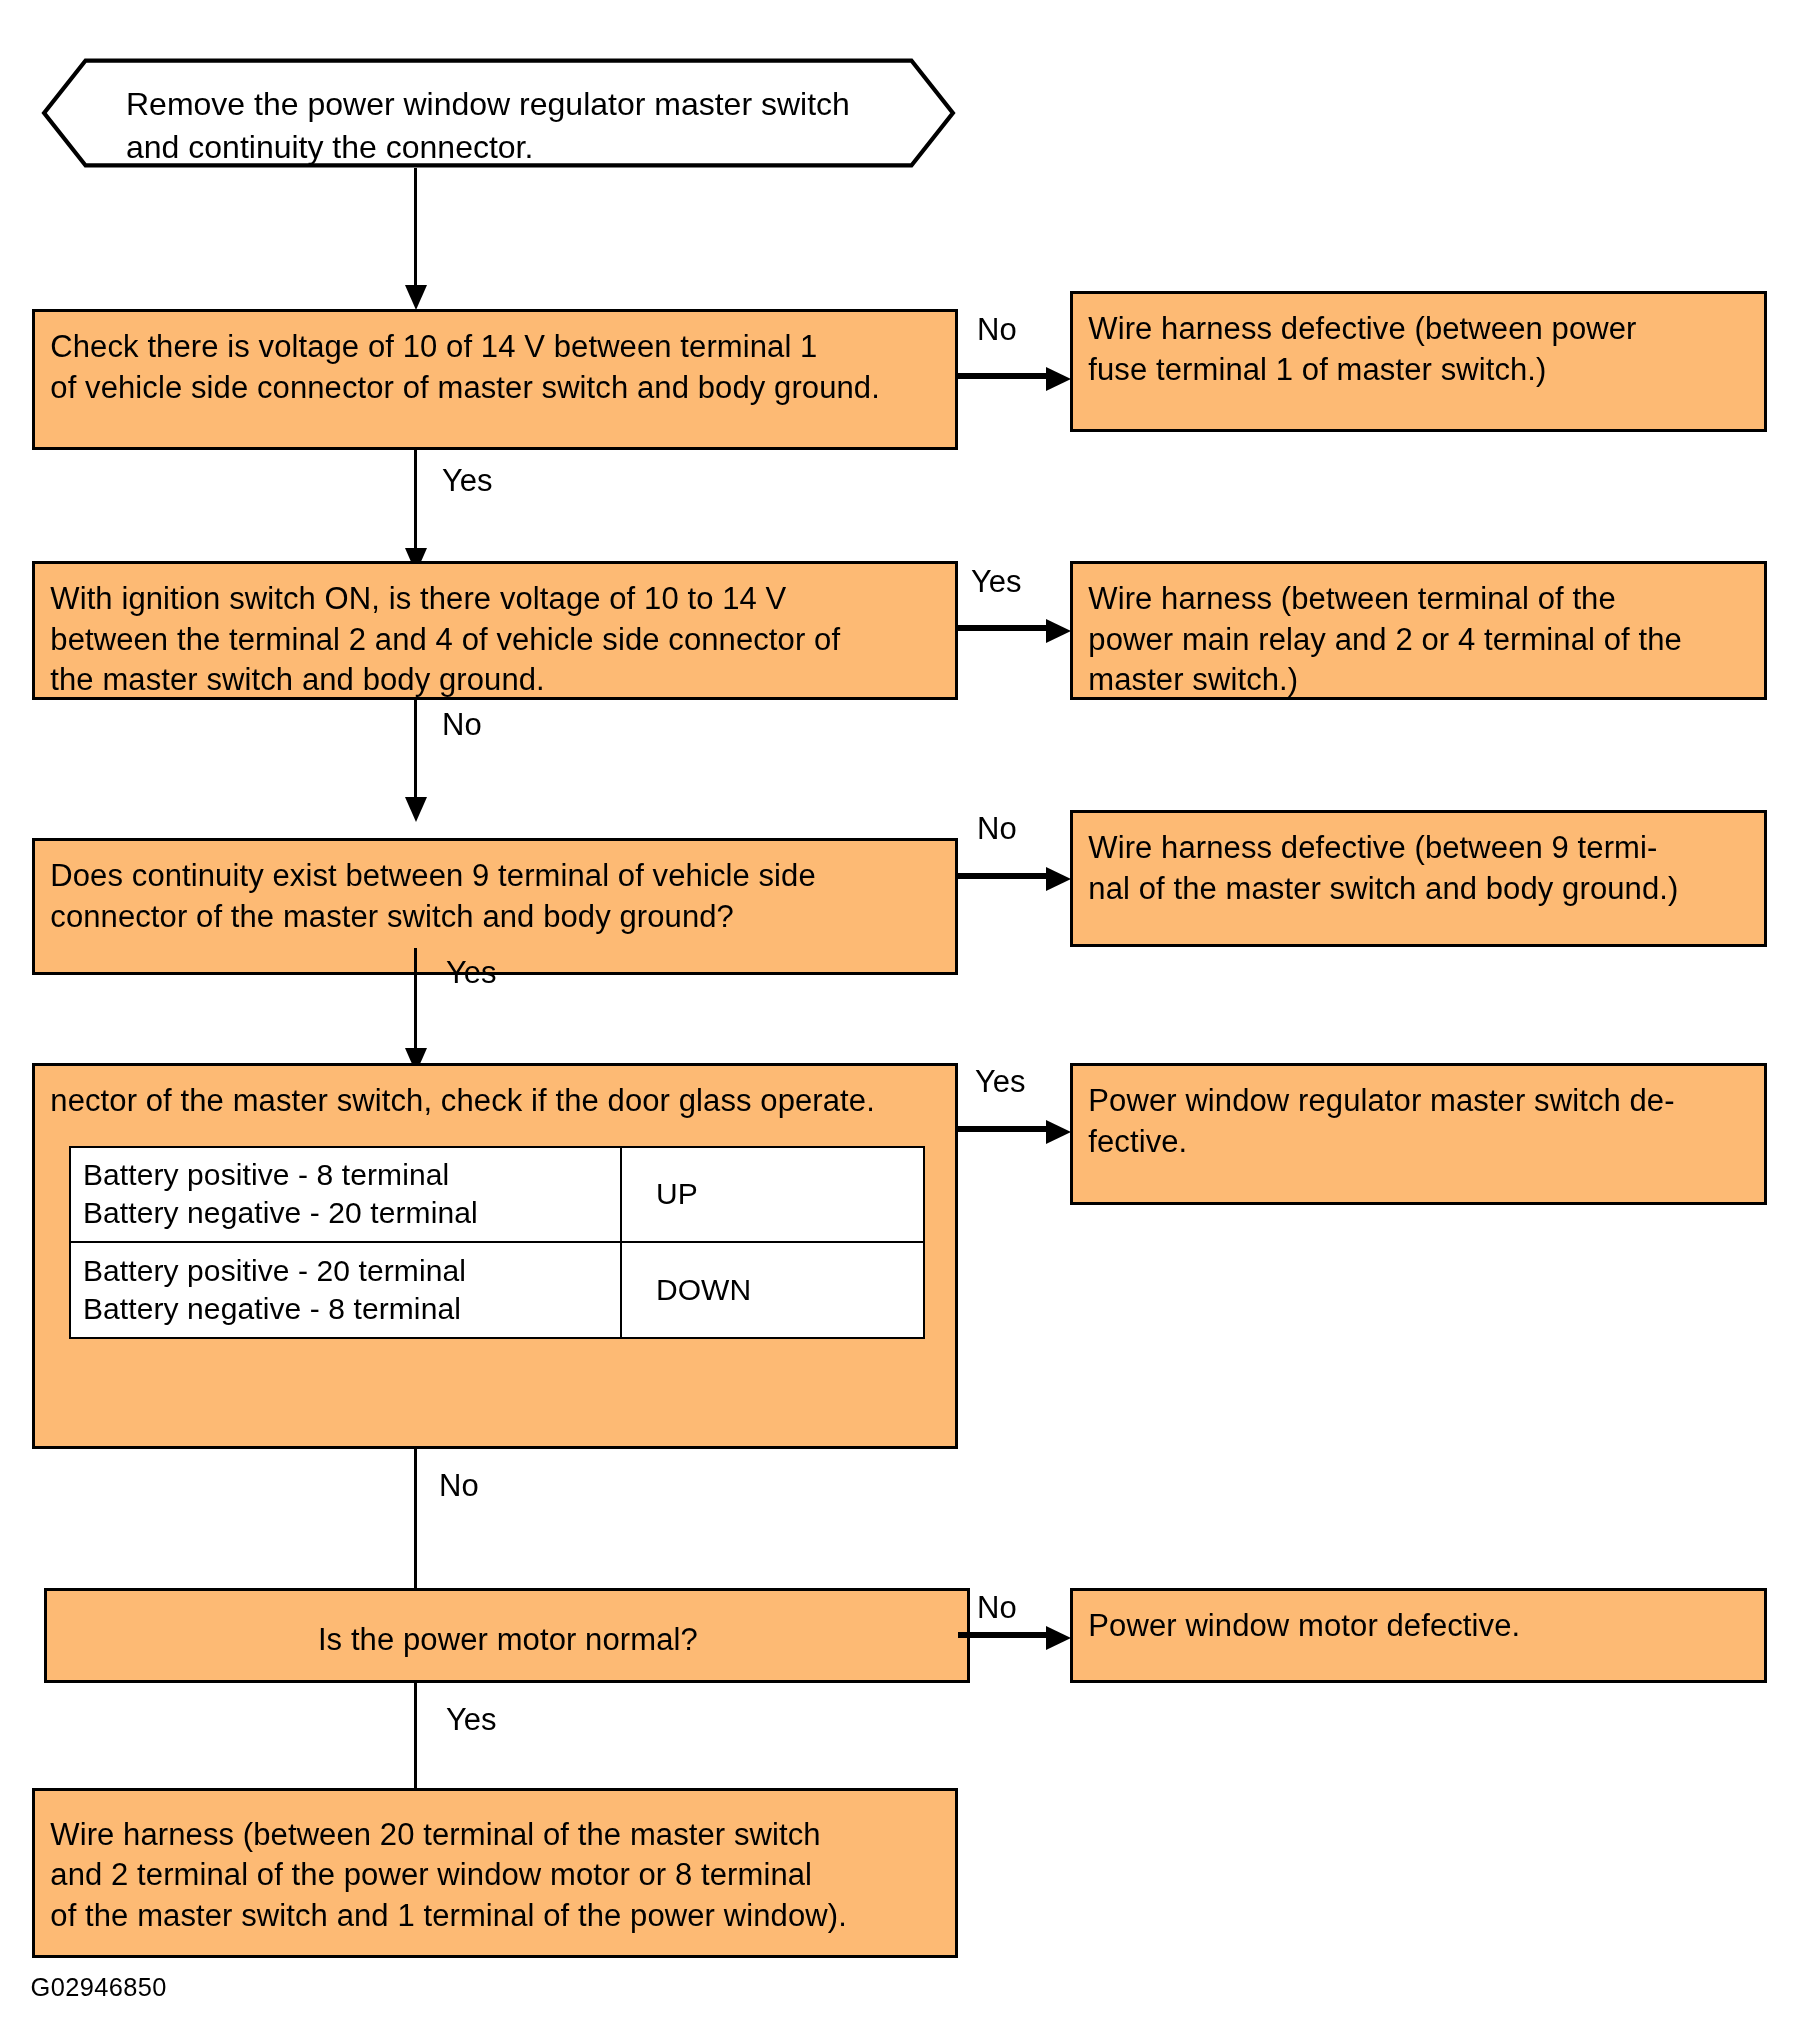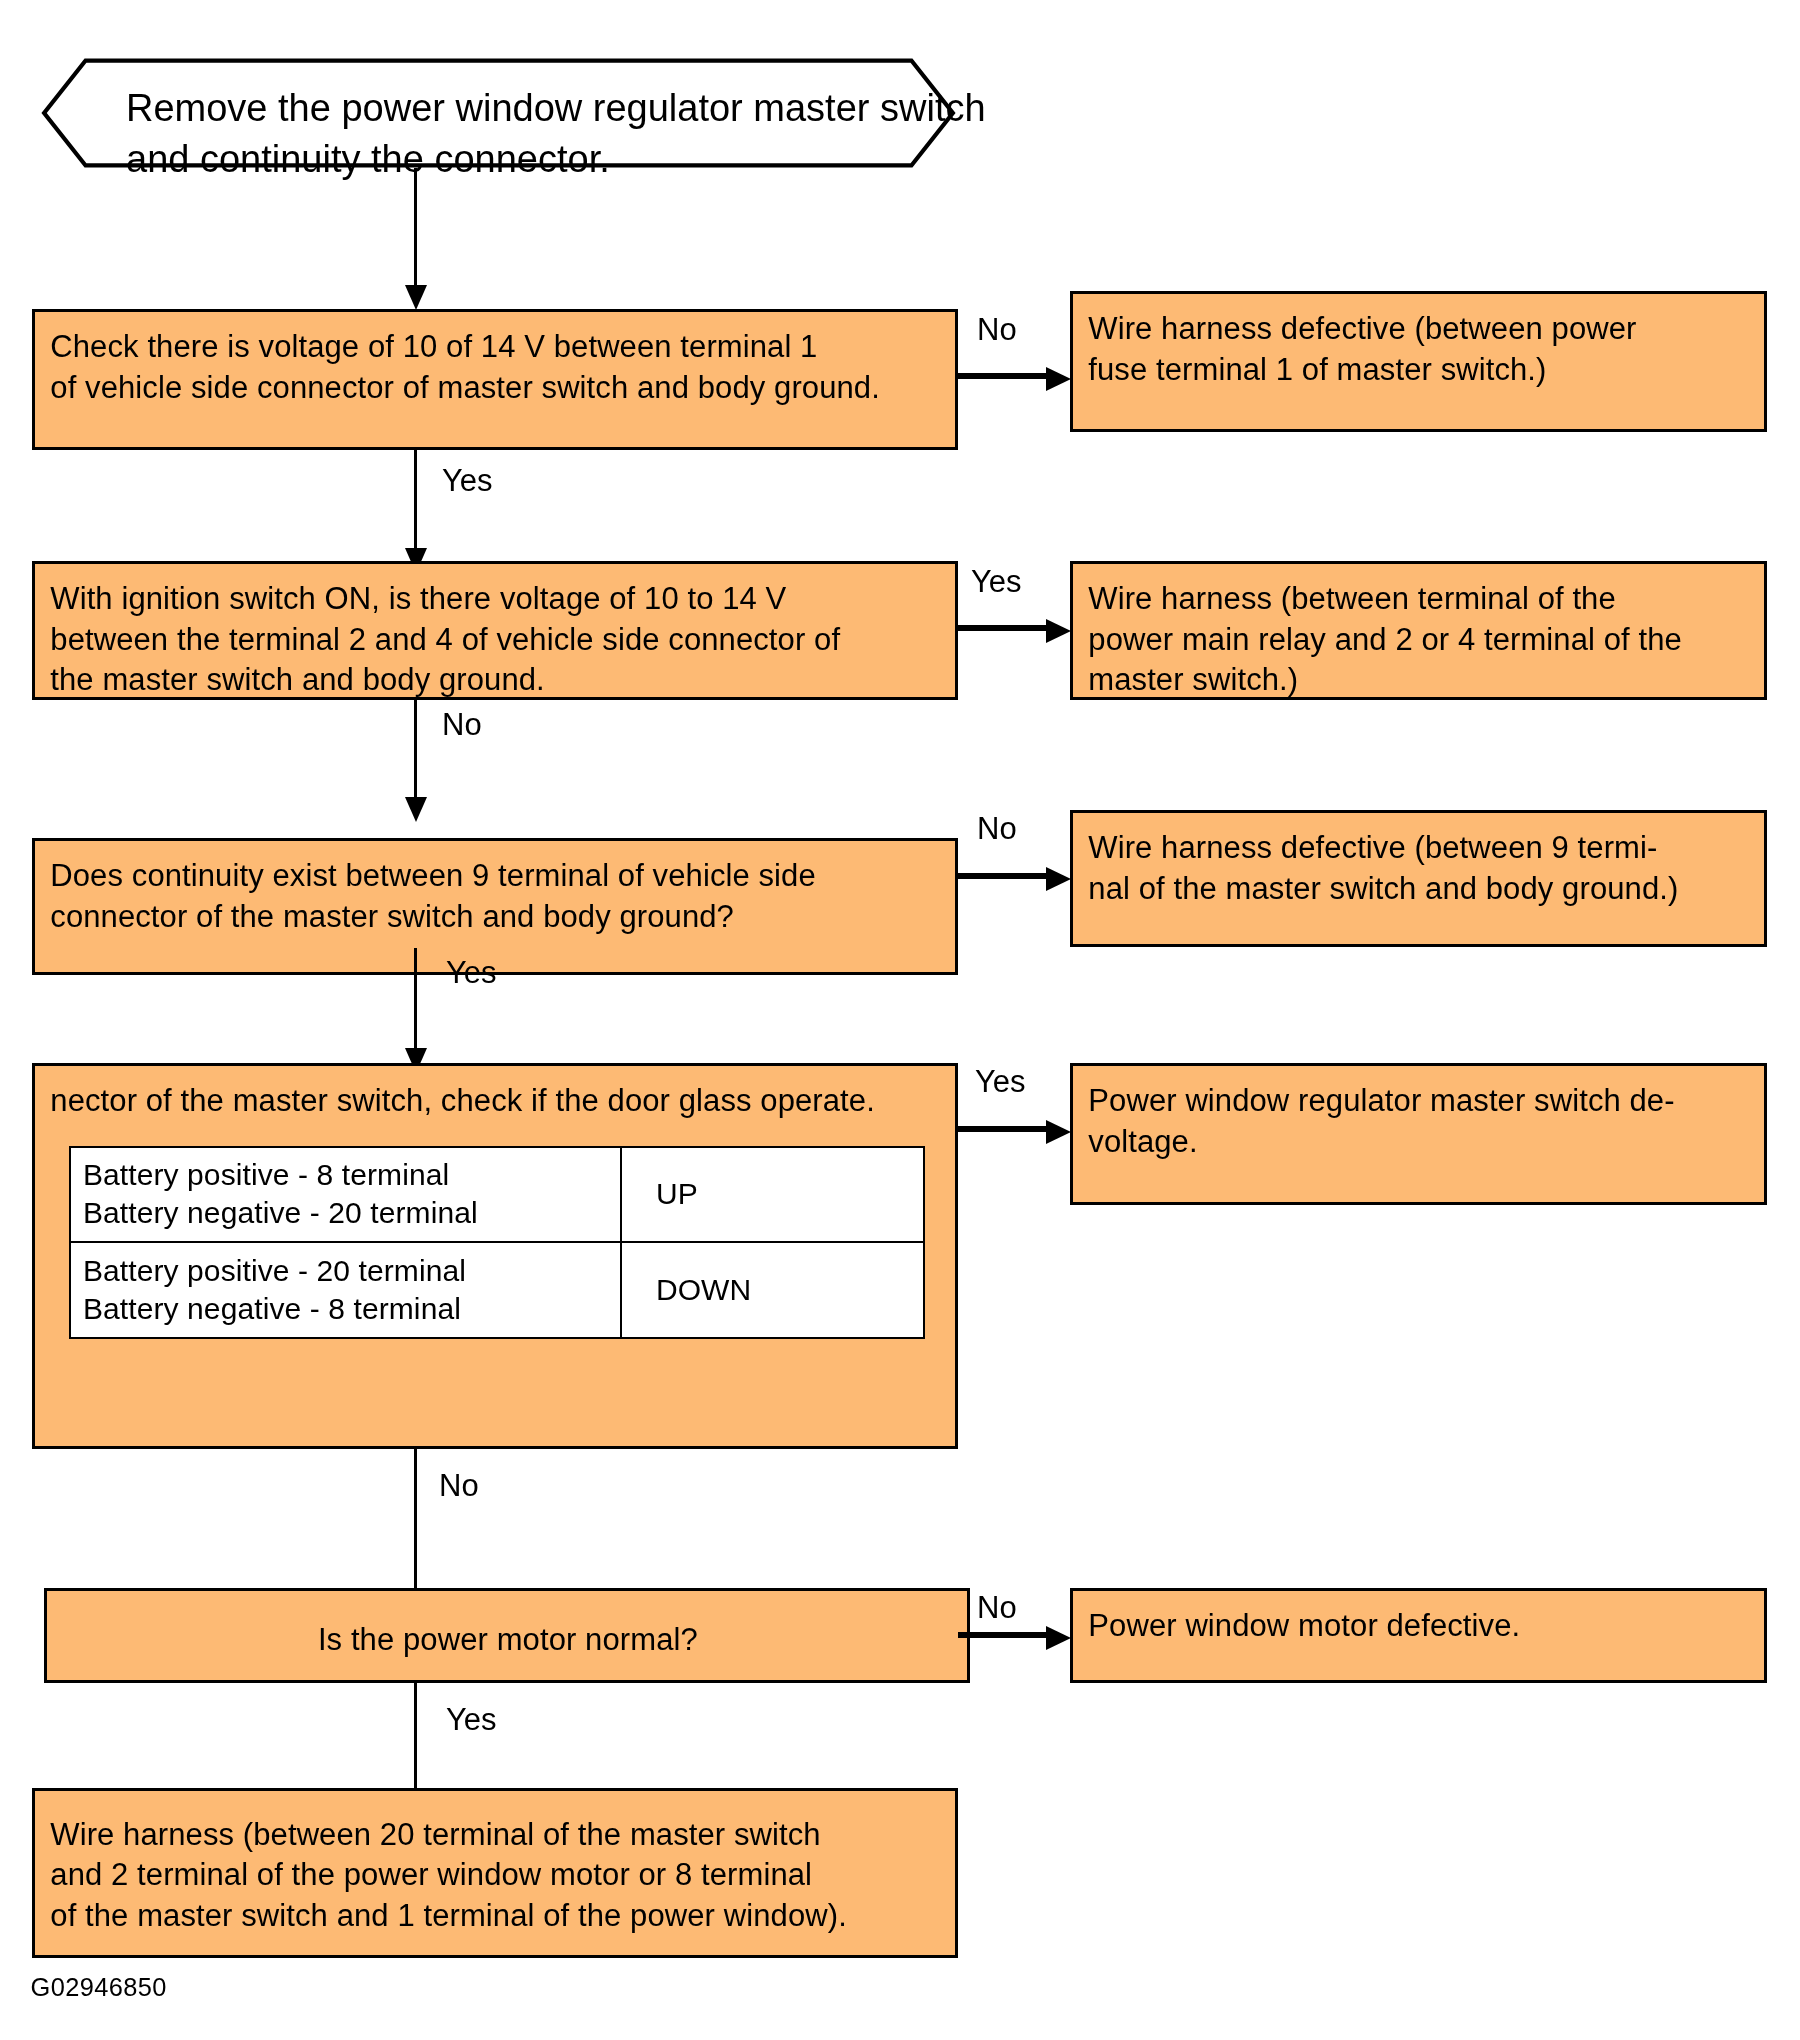--- a/index.html
+++ b/index.html
@@ -36,21 +36,21 @@
   
   .hex {
     position: absolute;
     box-sizing: border-box;
   }
   .hex svg { position: absolute; left: 0; top: 0; }
   .hex .hextext {
     position: absolute;
     left: 85px;
     top: 25.4px;
-    font-size: 38px;
+    font-size: 32px;
     line-height: 1.32;
   }
   .hex .hextext .line { display: block; white-space: pre; }
 
   
   .vline {
     position: absolute;
     width: 3.4px;
     background: #000;
   }
@@ -199,21 +199,21 @@
     </tbody>
       </table>
   </div>
 
   <div class="hline" style="left:958px; top:1126px; width:93px;"></div>
   <div class="arrow-right" style="left:1046px; top:1120px;"></div>
   <div class="edge-label" style="left:975px; top:1066px;">Yes</div>
 
   <div class="box" style="left:1070px; top:1063px; width:697px; height:142px;">
     <span class="line">Power window regulator master switch de-</span>
-    <span class="line">voltage.</span>
+    <span class="line">fective.</span>
   </div>
 
   <div class="vline" style="left:414px; top:1449px; height:185px;"></div>
   <div class="arrow-down" style="left:405px; top:1631px;"></div>
   <div class="edge-label" style="left:439px; top:1470px;">No</div>
 
   <div class="box" style="left:44px; top:1588px; width:926px; height:95px; padding-top:29px;text-align:center;">
     <span class="line">Is the power motor normal?</span>
   </div>
 

